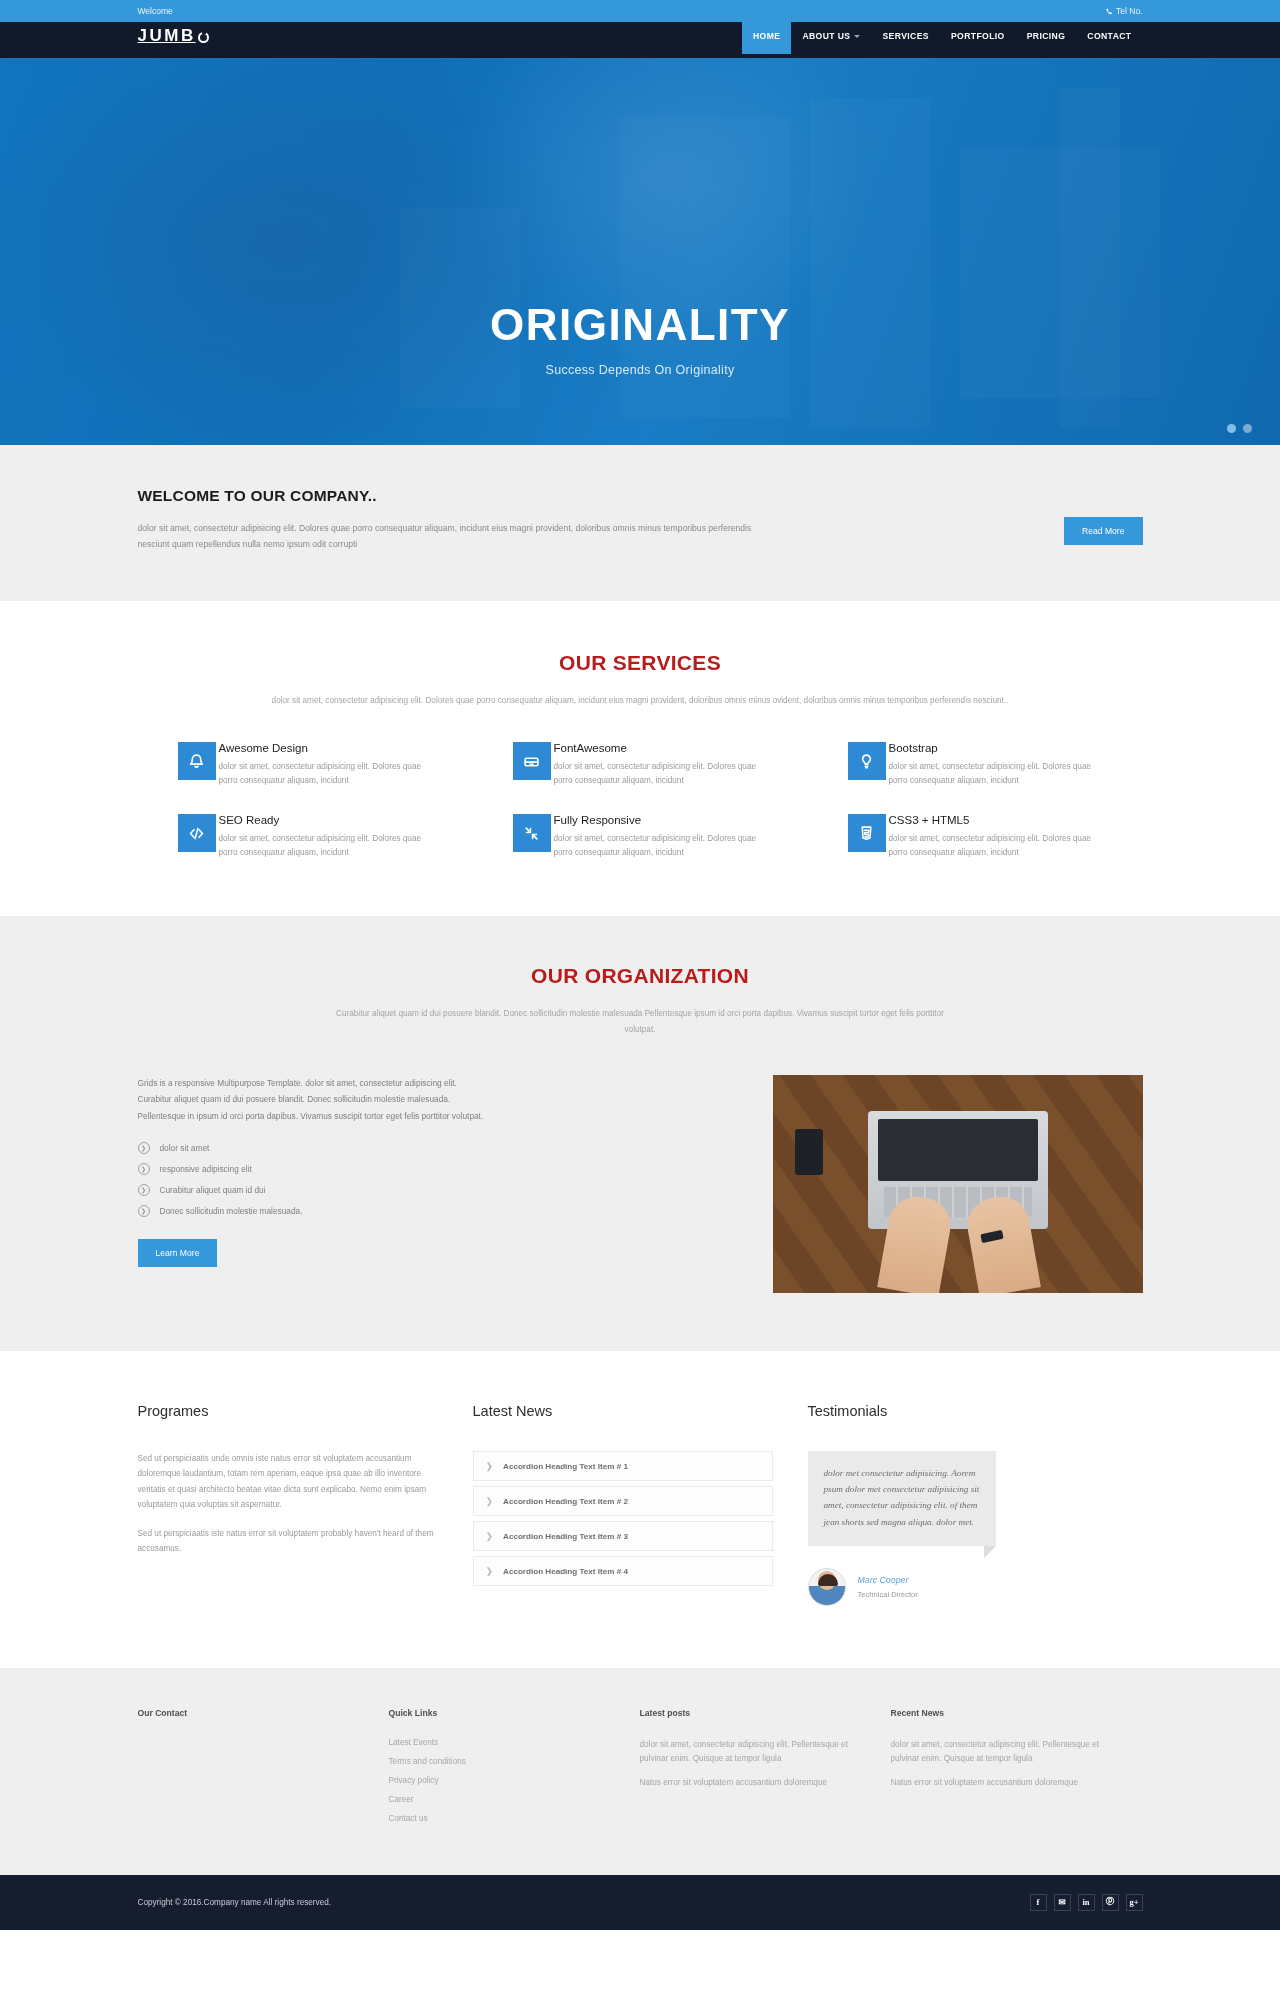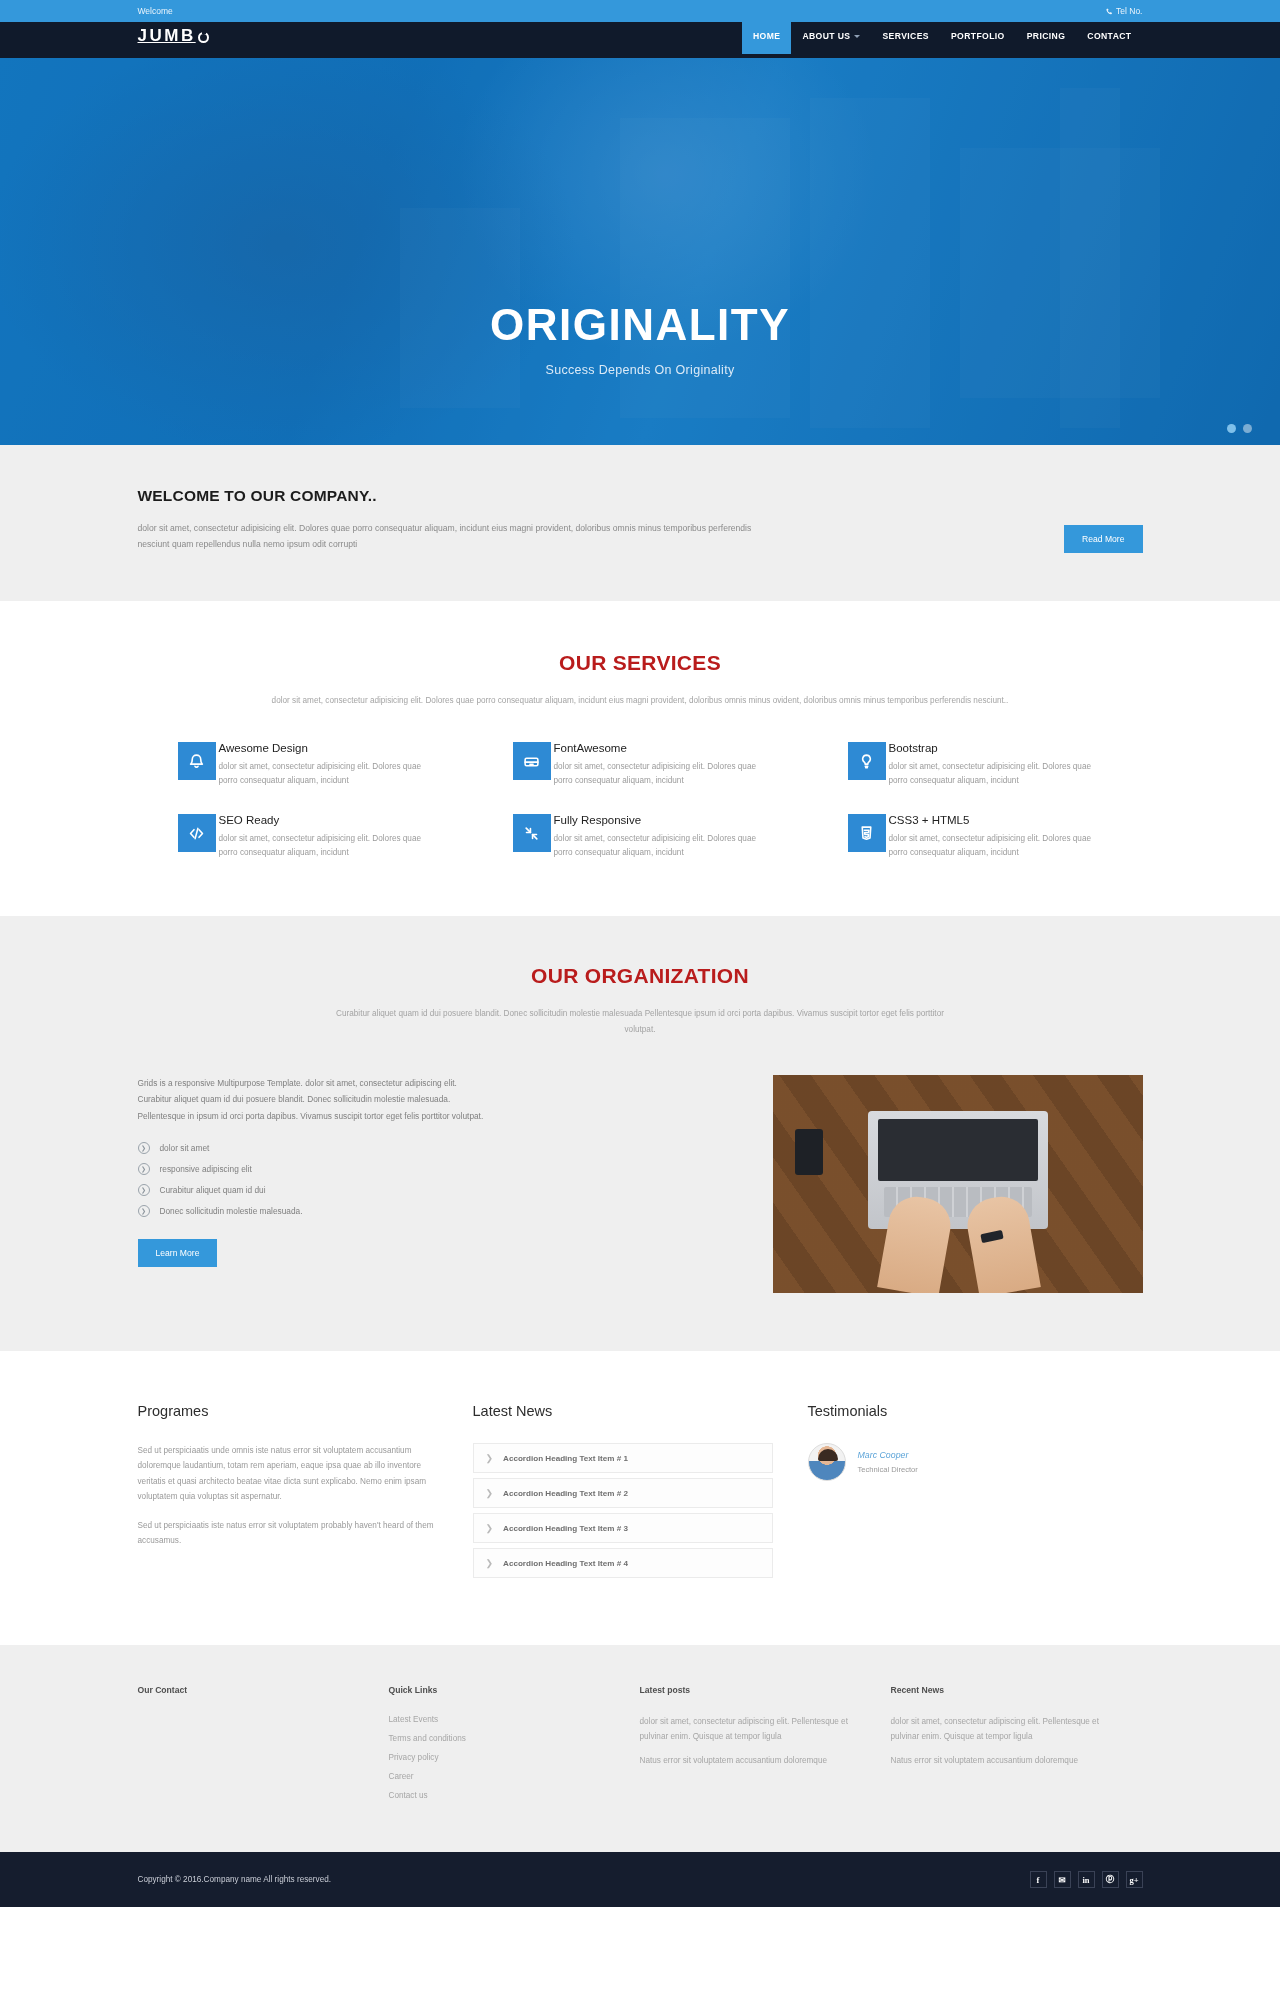--- a/index.html
+++ b/index.html
@@ -125,21 +125,21 @@
     font-size:12.5px;
     margin-top:16px;
     letter-spacing:.3px;
   }
   .dots { position:absolute; right:28px; bottom:12px; display:flex; gap:7px; }
   .dots i { width:9px;height:9px;border-radius:50%; background:rgba(255,255,255,.45); display:block;}
   .dots i.on { background:#7fc0ea; }
 
   
   .welcome { background:#efefef; padding:42px 0 48px; }
-  .welcome .inner { width:1005px; margin:0 auto; display:flex; align-items:flex-end;}
+  .welcome .inner { width:1005px; margin:0 auto; display:flex; align-items:center;}
   .welcome .txt { width:640px; }
   .welcome h2 { font-size:15.5px; font-weight:bold; color:#1c1c1c; letter-spacing:.2px;}
   .welcome p { font-size:8.6px; color:#8a8a8a; line-height:1.85; margin-top:16px; max-width:620px;}
   .welcome .btnwrap { margin-left:auto; padding-top:22px; }
   .btn {
     display:inline-block;
     background:#3498db;
     color:#fff;
     font-size:8.6px;
     padding:9px 18px;
@@ -226,21 +226,21 @@
   .photo .watch{
     position:absolute; left:208px; bottom:52px; width:22px;height:9px;
     background:#20242a;border-radius:2px; transform:rotate(-12deg);
   }
 
   
   .three { background:#fff; padding:52px 0 62px; }
   .three .inner { width:1005px; margin:0 auto; display:flex; }
   .col { width:335px; padding-right:35px;}
   .col:last-child{padding-right:0;}
-  .col h3 { font-size:14.5px; font-weight:normal; color:#2d2d2d; margin-bottom:24px;}
+  .col h3 { font-size:14.5px; font-weight:normal; color:#2d2d2d; margin-bottom:32px;}
   .col p.body { font-size:8.2px; color:#9a9a9a; line-height:1.85; }
   .col p.body + p.body { margin-top:14px; }
 
   .acc { border:0; }
   .acc .item {
     border:1px solid #ebebeb;
     background:#fdfdfd;
     padding:9px 12px;
     display:flex; align-items:center; gap:10px;
     margin-bottom:5px;
@@ -531,20 +531,21 @@
             <span class="lbl">Accordion Heading Text Item # 3</span>
           </div>
           <div class="item">
             <span class="chev">❯</span>
             <span class="lbl">Accordion Heading Text Item # 4</span>
           </div>
         </div>
     </div>
     <div class="col">
       <h3>Testimonials</h3>
+      <div class="quote">dolor met consectetur adipisicing. Aorem psum dolor met consectetur adipisicing sit amet, consectetur adipisicing elit. of them jean shorts sed magna aliqua. dolor met.</div>
       <div class="author">
         <div class="avatar">
             <div class="hair"></div>
           </div>
         <div>
           <div class="nm">Marc Cooper</div>
           <div class="rl">Technical Director</div>
         </div>
       </div>
     </div>

